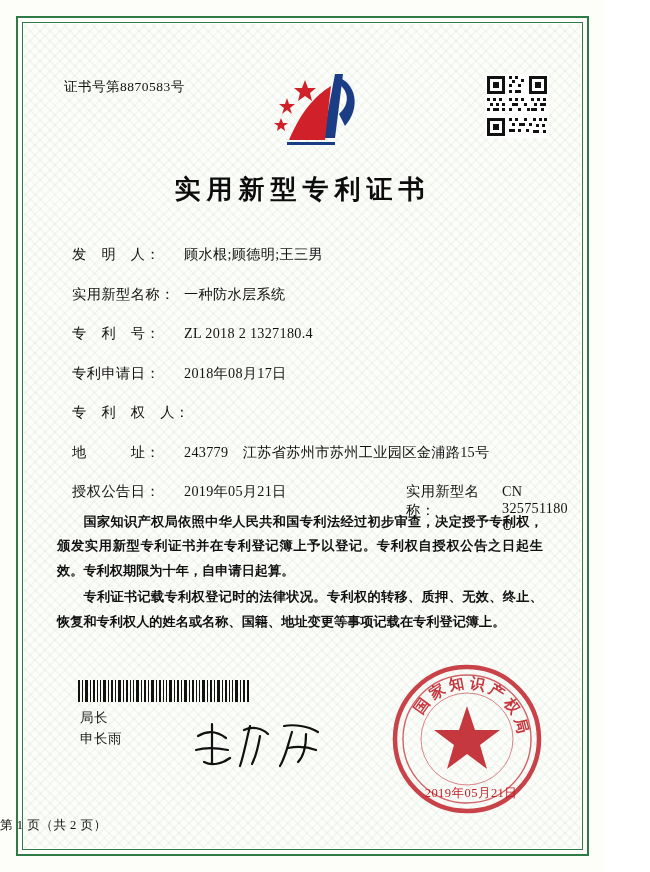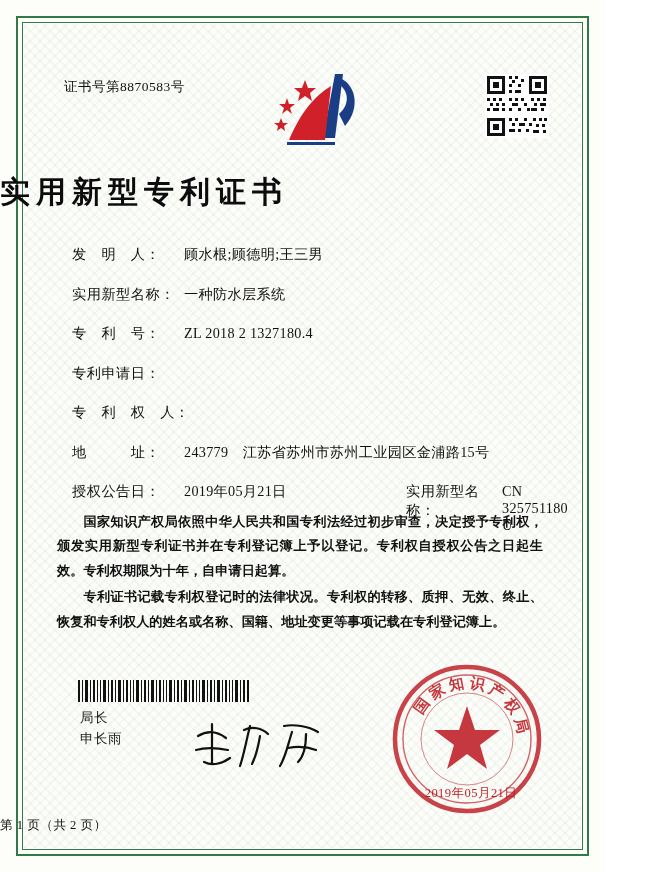--- a/index.html
+++ b/index.html
@@ -75,24 +75,24 @@
     top: 74px;
     width: 64px;
     height: 64px;
   }
 
   .title {
     position: absolute;
     left: 0;
     right: 0;
     top: 172px;
-    text-align: left;
+    text-align: center;
     font-family: "DejaVu Sans", sans-serif;
     font-weight: bold;
-    font-size: 30px;
+    font-size: 26px;
     letter-spacing: 6px;
     color: #0c0c0c;
   }
 
   .fields {
     position: absolute;
     left: 72px;
     top: 245px;
     right: 64px;
   }
@@ -294,20 +294,21 @@
     <div class="field-row">
       <div class="field-label">实用新型名称：</div>
       <div class="field-value">一种防水层系统</div>
     </div>
     <div class="field-row">
       <div class="field-label">专　利　号：</div>
       <div class="field-value">ZL 2018 2 1327180.4</div>
     </div>
     <div class="field-row">
       <div class="field-label">专利申请日：</div>
+      <div class="field-value">2018年08月17日</div>
     </div>
     <div class="field-row">
       <div class="field-label">专　利　权　人：</div>
     </div>
     <div class="field-row">
       <div class="field-label">地　　　址：</div>
       <div class="field-value">243779　江苏省苏州市苏州工业园区金浦路15号</div>
     </div>
     <div class="field-row dual">
       <div class="field-label">授权公告日：</div>

